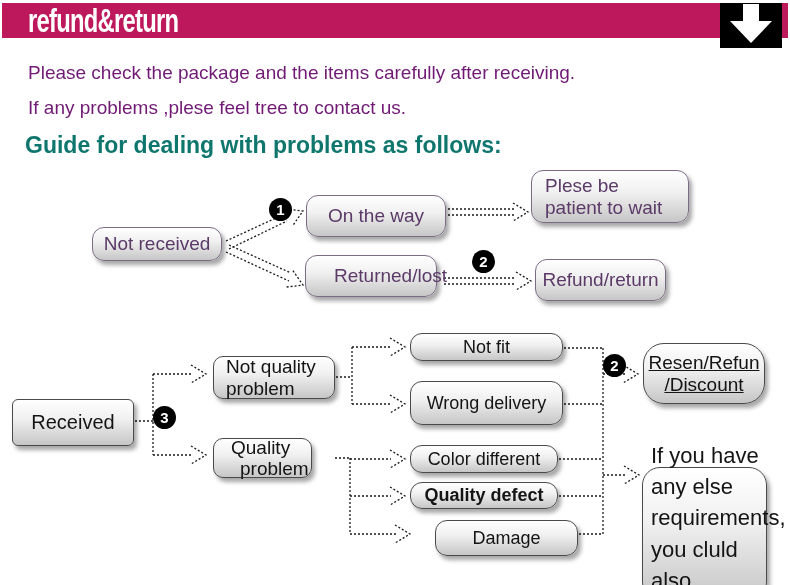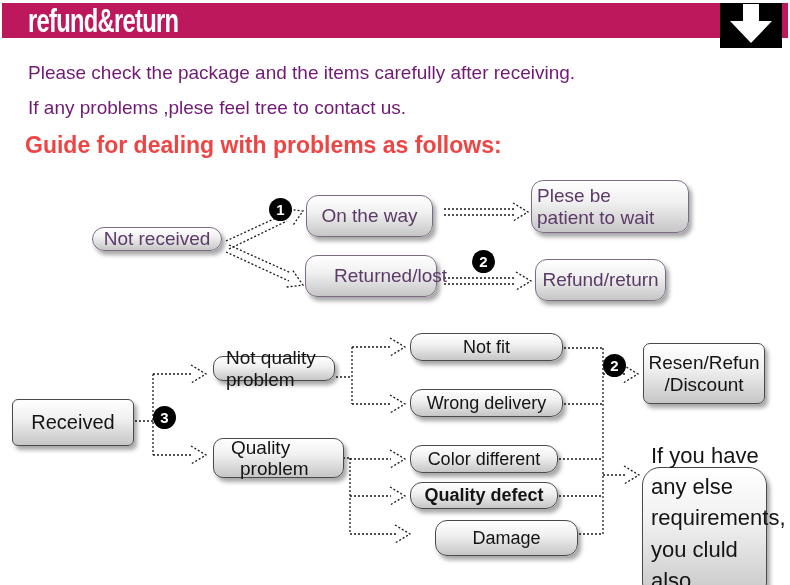--- a/index.html
+++ b/index.html
@@ -24,38 +24,38 @@
     position:absolute;left:720px;top:3px;width:62px;height:45px;
     background:#000;z-index:5;
   }
 
   
   .intro-line{position:absolute;left:28px;font-size:19px;color:#701a75;white-space:nowrap;}
   .intro-1{top:62px;}
   .intro-2{top:97px;}
   .guide-heading{
     position:absolute;left:25px;top:132px;font-size:23px;font-weight:700;
-    color:#ef4444;white-space:nowrap;
+    color:#0f766e;white-space:nowrap;
   }
 
   
   .node{
     position:absolute;z-index:2;
     border:1.2px solid #4a4a4a;border-radius:12px;
     background:linear-gradient(180deg,#ffffff 0%,#f0f0f0 42%,#c6c6c6 100%);
     box-shadow:3px 4px 4px rgba(0,0,0,0.35);
     display:flex;flex-direction:column;align-items:center;justify-content:center;
     font-size:19px;color:#141414;text-align:center;line-height:1.12;
     box-sizing:border-box;
   }
   .sec1{color:#5b3a68;border-color:#7d6b85;}
   .align-left{align-items:flex-start;text-align:left;}
   .small{font-size:18px;}
   .r14{border-radius:6px;}
-  .r16{border-radius:7px;}
+  .r16{border-radius:21px;text-decoration:underline;}
   .r18{border-radius:18px;}
 
   .badge{
     position:absolute;z-index:3;width:23px;height:23px;border-radius:50%;
     background:#000;color:#fff;font-size:15px;font-weight:700;
     display:flex;align-items:center;justify-content:center;
   }
 
   svg.connectors{position:absolute;left:0;top:0;z-index:1;}
 </style>
@@ -130,52 +130,52 @@
       <path d="M603 348 V534"></path>
 
       <path d="M603 374 H625"></path>
       <use href="#chev" transform="translate(638,374)"></use>
 
       <path d="M603 475 H626"></path>
       <use href="#chev" transform="translate(639,475)"></use>
     </g>
   </svg>
 
-  <div class="node sec1" style="left:92px;top:227px;width:130px;height:24px;text-align:right;">
+  <div class="node sec1" style="left:92px;top:227px;width:130px;height:34px;text-align:right;">
     <div>Not received</div>
   </div>
-  <div class="node sec1" style="left:306px;top:195px;width:127px;height:42px;">
+  <div class="node sec1" style="left:306px;top:195px;width:140px;height:42px;">
     <div>On the way</div>
   </div>
   <div class="node sec1" style="left:305px;top:255px;width:132px;height:42px;padding-left:39px;">
     <div>Returned/lost</div>
   </div>
-  <div class="node sec1 align-left" style="left:531px;top:180px;width:158px;height:53px;padding-left:5px;">
+  <div class="node sec1 align-left" style="left:531px;top:170px;width:158px;height:53px;padding-left:13px;">
     <div>Plese be</div>
     <div>patient to wait</div>
   </div>
   <div class="node sec1" style="left:535px;top:259px;width:131px;height:42px;">
     <div>Refund/return</div>
   </div>
 
   <div class="node r14" style="left:12px;top:399px;width:122px;height:47px;font-size:20px;">
     <div>Received</div>
   </div>
-  <div class="node align-left" style="left:213px;top:356px;width:122px;height:25px;padding-left:12px;border-radius:10px;">
+  <div class="node align-left" style="left:213px;top:356px;width:122px;height:43px;padding-left:12px;border-radius:10px;">
     <div>Not quality</div>
     <div>problem</div>
   </div>
-  <div class="node align-left" style="left:213px;top:438px;width:131px;height:40px;padding-left:17px;border-radius:10px;">
+  <div class="node align-left" style="left:213px;top:438px;width:99px;height:40px;padding-left:17px;border-radius:10px;">
     <div>Quality</div>
     <div style="padding-left:9px;">problem</div>
   </div>
   <div class="node small" style="left:410px;top:333px;width:153px;height:28px;">
     <div>Not fit</div>
   </div>
-  <div class="node small" style="left:410px;top:389px;width:153px;height:28px;">
+  <div class="node small" style="left:410px;top:381px;width:153px;height:44px;">
     <div>Wrong delivery</div>
   </div>
   <div class="node small" style="left:410px;top:445px;width:148px;height:28px;">
     <div>Color different</div>
   </div>
   <div class="node small" style="left:410px;top:482px;width:148px;height:27px;font-weight:700;">
     <div>Quality defect</div>
   </div>
   <div class="node small" style="left:435px;top:520px;width:143px;height:36px;">
     <div>Damage</div>

